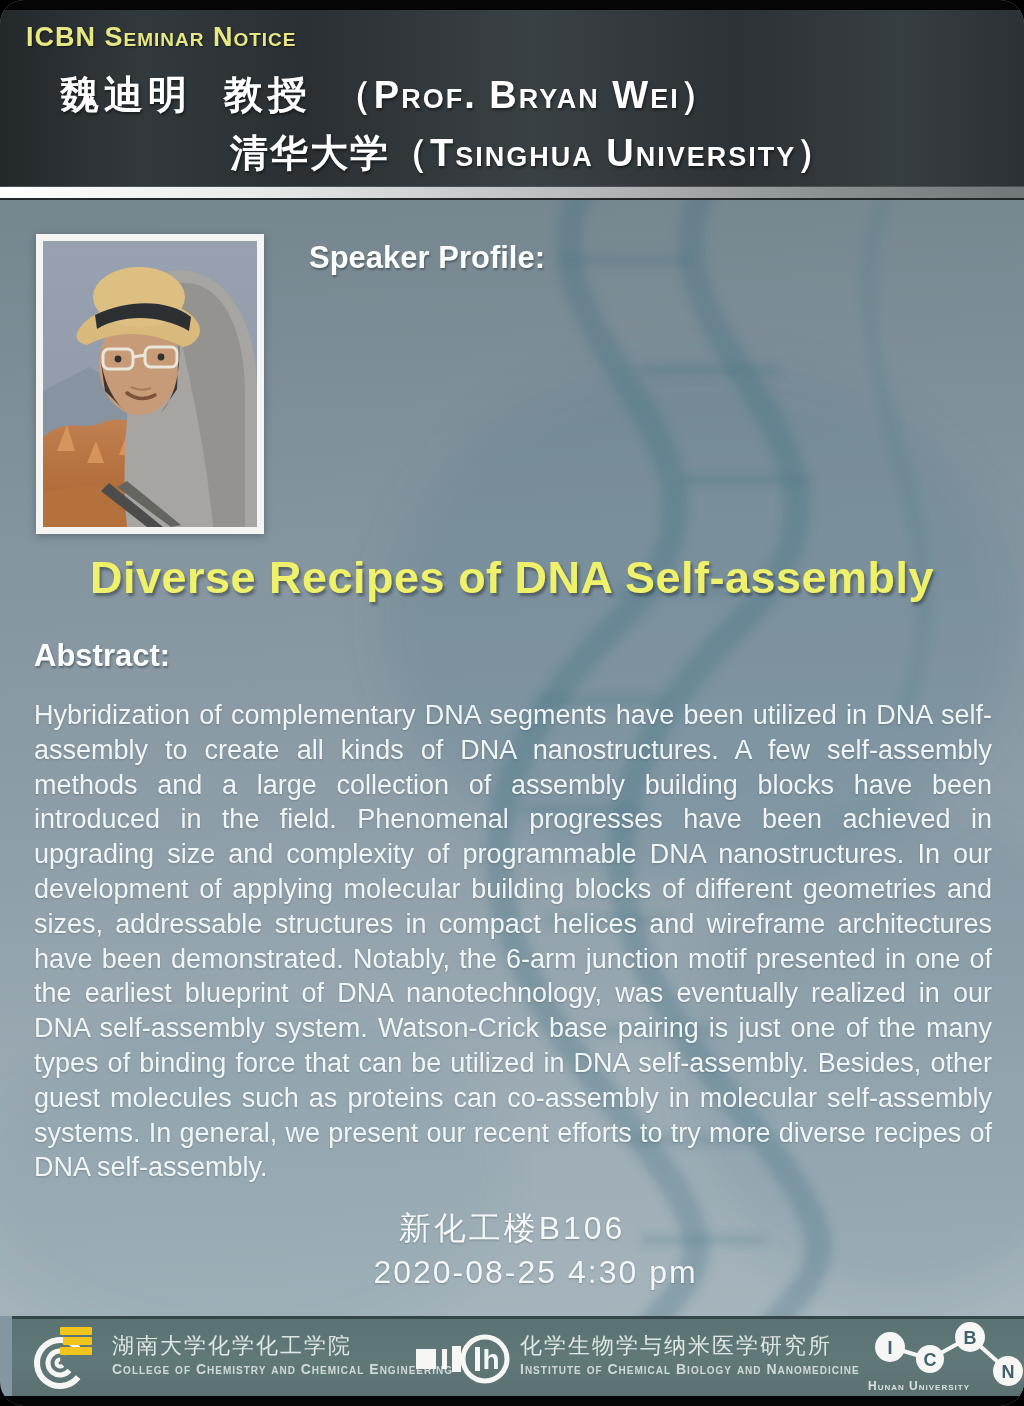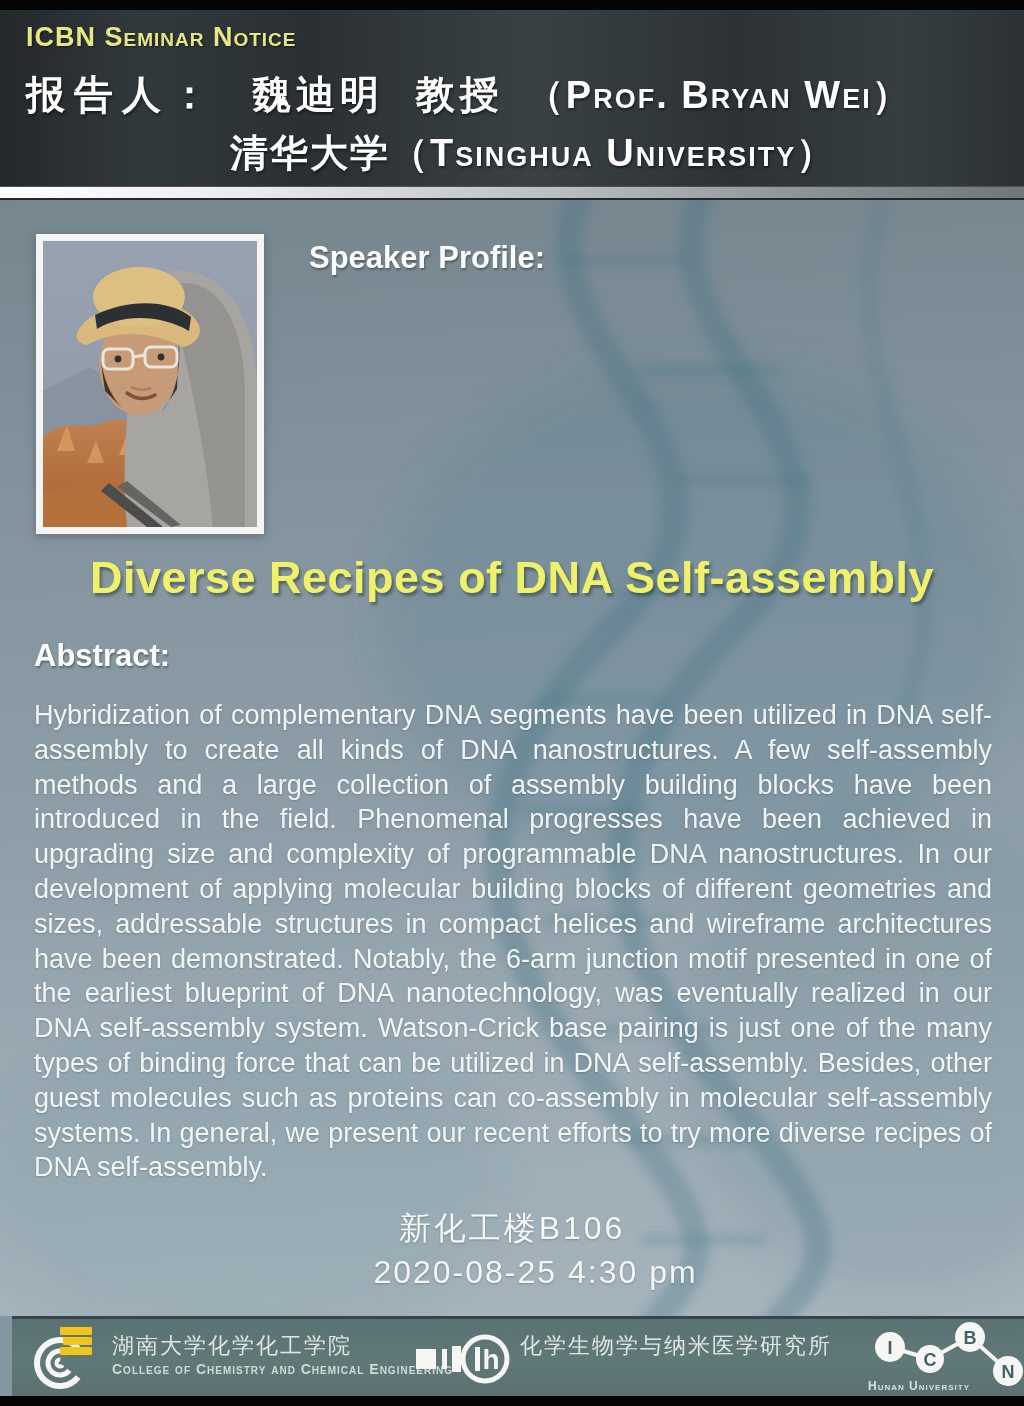--- a/index.html
+++ b/index.html
@@ -1,19 +1,20 @@
 <!DOCTYPE html>
 <html><head>
 <meta charset="utf-8">
 <style>
   html,body{margin:0;padding:0;background:#000;}
   .poster{
     position:relative;width:1024px;height:1406px;overflow:hidden;
     font-family:"Liberation Sans","DejaVu Sans",sans-serif;
     background:#8496a1;
+    border-radius:24px;
   }
   .edge-bar{position:absolute;left:0;width:100%;background:#050505;z-index:9;}
   .edge-bar.top{top:0;height:10px;}
   .edge-bar.bottom{bottom:0;height:10px;}
 
   
   .header{
     position:absolute;top:10px;left:0;width:100%;height:176px;
     background:linear-gradient(90deg,#23282b 0%,#32393d 14%,#2a3034 30%,#3a4145 52%,#2c3236 72%,#373e42 88%,#2b3134 100%);
     color:#fff;
@@ -112,21 +113,20 @@
 </head>
 <body>
 
 <div class="poster">
 
   <div class="edge-bar top"></div>
 
   <header class="header">
     <div class="notice">ICBN Seminar Notice</div>
     <div class="speaker-row">
-      <span class="speaker-label">报告人：</span>
       <span class="speaker-cn">魏迪明 教授</span>
       <span class="speaker-en">（Prof. Bryan Wei）</span>
     </div>
     <div class="affil-row">清华大学（Tsinghua University）</div>
   </header>
 
   <div class="silver-bar"></div>
 
   <main class="main">
 
@@ -250,20 +250,21 @@
         <rect x="28" y="20" width="5" height="20"></rect>
         <rect x="38" y="17" width="9" height="26"></rect>
       </g>
       <circle cx="71" cy="30" r="22" fill="none" stroke="#f6f6f4" stroke-width="5"></circle>
       <rect x="61" y="18" width="5" height="24" fill="#f6f6f4"></rect>
       <text x="77" y="40" text-anchor="middle" font-size="28" font-weight="bold" fill="#f6f6f4" font-family="Liberation Sans, sans-serif">h</text>
     </svg>
 
     <div class="institute-text">
       <div class="cn-line">化学生物学与纳米医学研究所</div>
+      <div class="en-line">Institute of Chemical Biology and Nanomedicine</div>
     </div>
 
     <div class="icbn-logo">
       <svg width="160" height="78" viewBox="0 0 160 78">
         <g stroke="#f6f6f4" stroke-width="4">
           <line x1="22" y1="26" x2="62" y2="38"></line>
           <line x1="62" y1="38" x2="102" y2="16"></line>
           <line x1="102" y1="16" x2="140" y2="50"></line>
         </g>
         <g font-family="Liberation Sans, sans-serif" font-weight="bold" font-size="18" text-anchor="middle">

